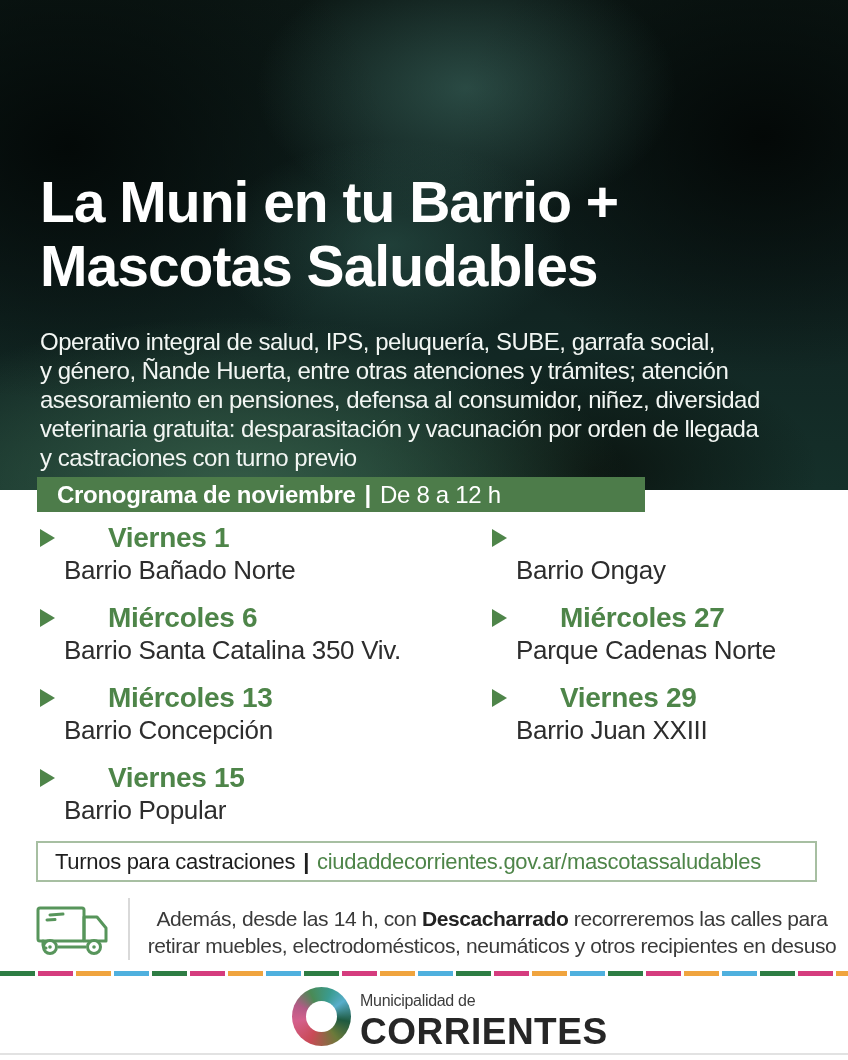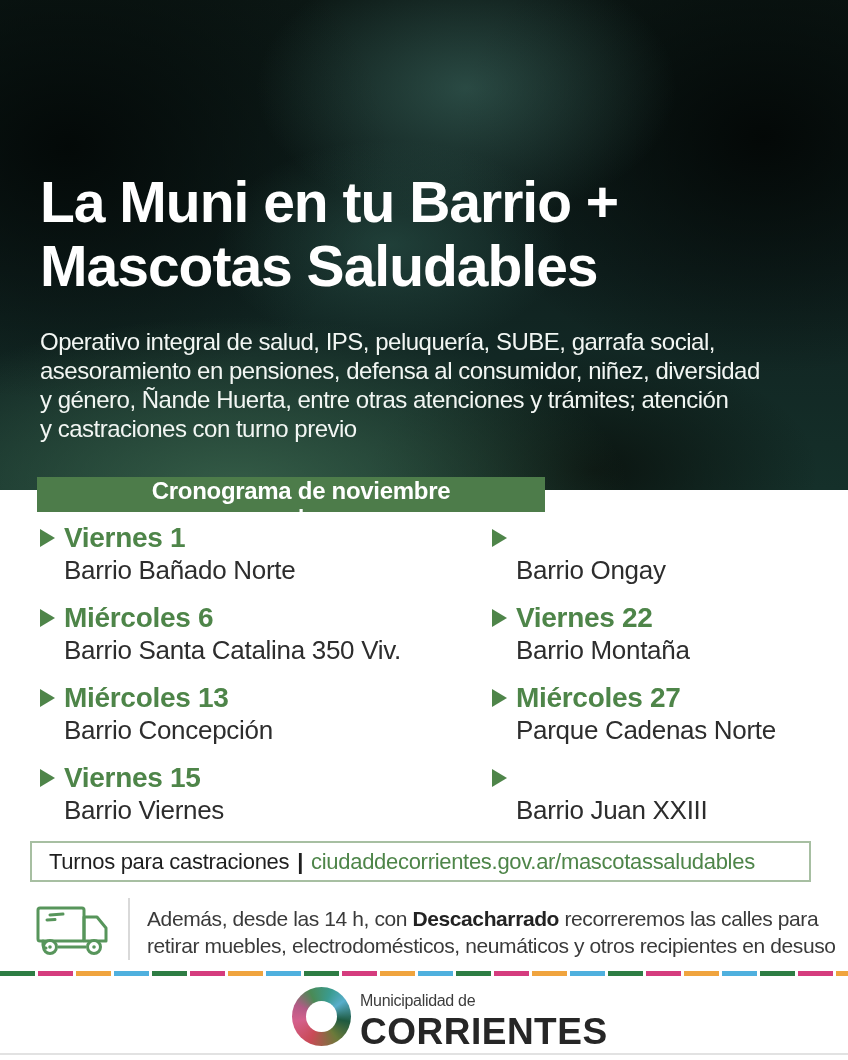--- a/index.html
+++ b/index.html
@@ -29,64 +29,64 @@
     letter-spacing:-1px;
   }
   .hero-desc{
     position:absolute;left:40px;top:327px;width:800px;
     color:#f2f6f3;font-size:24px;line-height:29px;letter-spacing:-0.5px;
   }
   .hero-desc div{white-space:nowrap;}
 
   
   .banner{
-    position:absolute;left:37px;top:477px;width:508px;height:35px;
+    position:absolute;left:37px;top:477px;width:608px;height:35px;
     background:#4d7c4a;color:#ffffff;
     display:flex;align-items:center;padding-left:20px;
-    font-size:24px;letter-spacing:-0.3px;flex-direction:column;
+    font-size:24px;letter-spacing:-0.3px;
   }
   .banner .b{font-weight:bold;}
   .banner .sep{margin:0 9px;font-weight:bold;}
 
   
   .col{position:absolute;top:521px;display:flex;flex-direction:column;row-gap:14px;}
   .col-left{left:40px;}
   .col-right{left:492px;}
   .sched-item .date-line{
     display:flex;align-items:center;height:33px;
-    color:#4e8549;font-weight:bold;font-size:28px;letter-spacing:-0.3px;
+    color:#4e8549;font-weight:bold;font-size:28px;letter-spacing:-0.3px;gap:44px;
   }
   .tri{
     width:0;height:0;display:inline-block;margin-right:9px;
     border-left:15px solid #4e8549;border-top:9px solid transparent;border-bottom:9px solid transparent;
   }
   .sched-item .loc{
     height:33px;line-height:33px;padding-left:24px;
     color:#2d2d2d;font-size:26px;letter-spacing:-0.3px;white-space:nowrap;
   }
 
   
   .turnos{
-    position:absolute;left:30px;top:841px;width:781px;height:41px;
+    position:absolute;left:36px;top:841px;width:781px;height:41px;
     border:2px solid #a7bfa2;background:#ffffff;
     display:flex;align-items:center;padding-left:17px;
     font-size:22px;letter-spacing:-0.3px;white-space:nowrap;
   }
   .turnos .label{color:#1e1e1e;}
   .turnos .sep{color:#1e1e1e;font-weight:bold;margin:0 8px;}
   .turnos .url{color:#4e8549;font-weight:normal;}
 
   
   .truck-wrap{position:absolute;left:33px;top:901px;width:78px;height:56px;}
   .vdivider{position:absolute;left:128px;top:898px;width:2px;height:62px;background:#d9d9d9;}
   .desca-text{
     position:absolute;left:147px;top:905px;width:690px;
     color:#3a3a3a;font-size:21px;line-height:27px;letter-spacing:-0.4px;
   }
-  .desca-text div{white-space:nowrap;}
+  .desca-text div{white-space:nowrap;text-align:center;}
   .desca-text .b{font-weight:bold;color:#222;}
 
   
   .rainbow{
     position:absolute;left:0;top:971px;width:848px;height:5px;
     background:repeating-linear-gradient(90deg,
       #2e7d44 0px, #2e7d44 35px, #ffffff 35px, #ffffff 38px,
       #d53c7e 38px, #d53c7e 73px, #ffffff 73px, #ffffff 76px,
       #f0a43e 76px, #f0a43e 111px, #ffffff 111px, #ffffff 114px,
       #4fb0de 114px, #4fb0de 149px, #ffffff 149px, #ffffff 152px);
@@ -113,22 +113,23 @@
 
 <div class="canvas">
 
   <div class="hero">
     <div class="hero-title">
       <div>La Muni en tu Barrio +</div>
       <div>Mascotas Saludables</div>
     </div>
     <div class="hero-desc">
       <div>Operativo integral de salud, IPS, peluquería, SUBE, garrafa social,</div>
+      <div>y género, Ñande Huerta, entre otras atenciones y trámites; atención</div>
       <div>asesoramiento en pensiones, defensa al consumidor, niñez, diversidad</div>
-      <div>y género, Ñande Huerta, entre otras atenciones y trámites; atención</div>
+      <div>veterinaria gratuita: desparasitación y vacunación por orden de llegada</div>
       <div>y castraciones con turno previo</div>
     </div>
   </div>
 
   <div class="banner">
     <span class="b">Cronograma de noviembre</span>
     <span class="sep">|</span>
     <span>De 8 a 12 h</span>
   </div>
 
@@ -152,48 +153,42 @@
           <span class="tri"></span>
           <span>Miércoles 13</span>
         </div>
       <div class="loc">Barrio Concepción</div>
     </div>
     <div class="sched-item">
       <div class="date-line">
           <span class="tri"></span>
           <span>Viernes 15</span>
         </div>
-      <div class="loc">Barrio Viernes</div>
+      <div class="loc">Barrio Popular</div>
     </div>
   </div>
 
   <div class="col col-right">
     <div class="sched-item">
       <div class="date-line">
           <span class="tri"></span>
         </div>
       <div class="loc">Barrio Ongay</div>
     </div>
     <div class="sched-item">
       <div class="date-line">
           <span class="tri"></span>
-          <span>Viernes 22</span>
-        </div>
-      <div class="loc">Barrio Montaña</div>
-    </div>
-    <div class="sched-item">
-      <div class="date-line">
-          <span class="tri"></span>
           <span>Miércoles 27</span>
         </div>
       <div class="loc">Parque Cadenas Norte</div>
     </div>
     <div class="sched-item">
       <div class="date-line">
           <span class="tri"></span>
+          <span>Viernes 29</span>
         </div>
       <div class="loc">Barrio Juan XXIII</div>
     </div>
   </div>
 
   <div class="turnos">
     <span class="label">Turnos para castraciones</span>
     <span class="sep">|</span>
     <span class="url">ciudaddecorrientes.gov.ar/mascotassaludables</span>
   </div>

